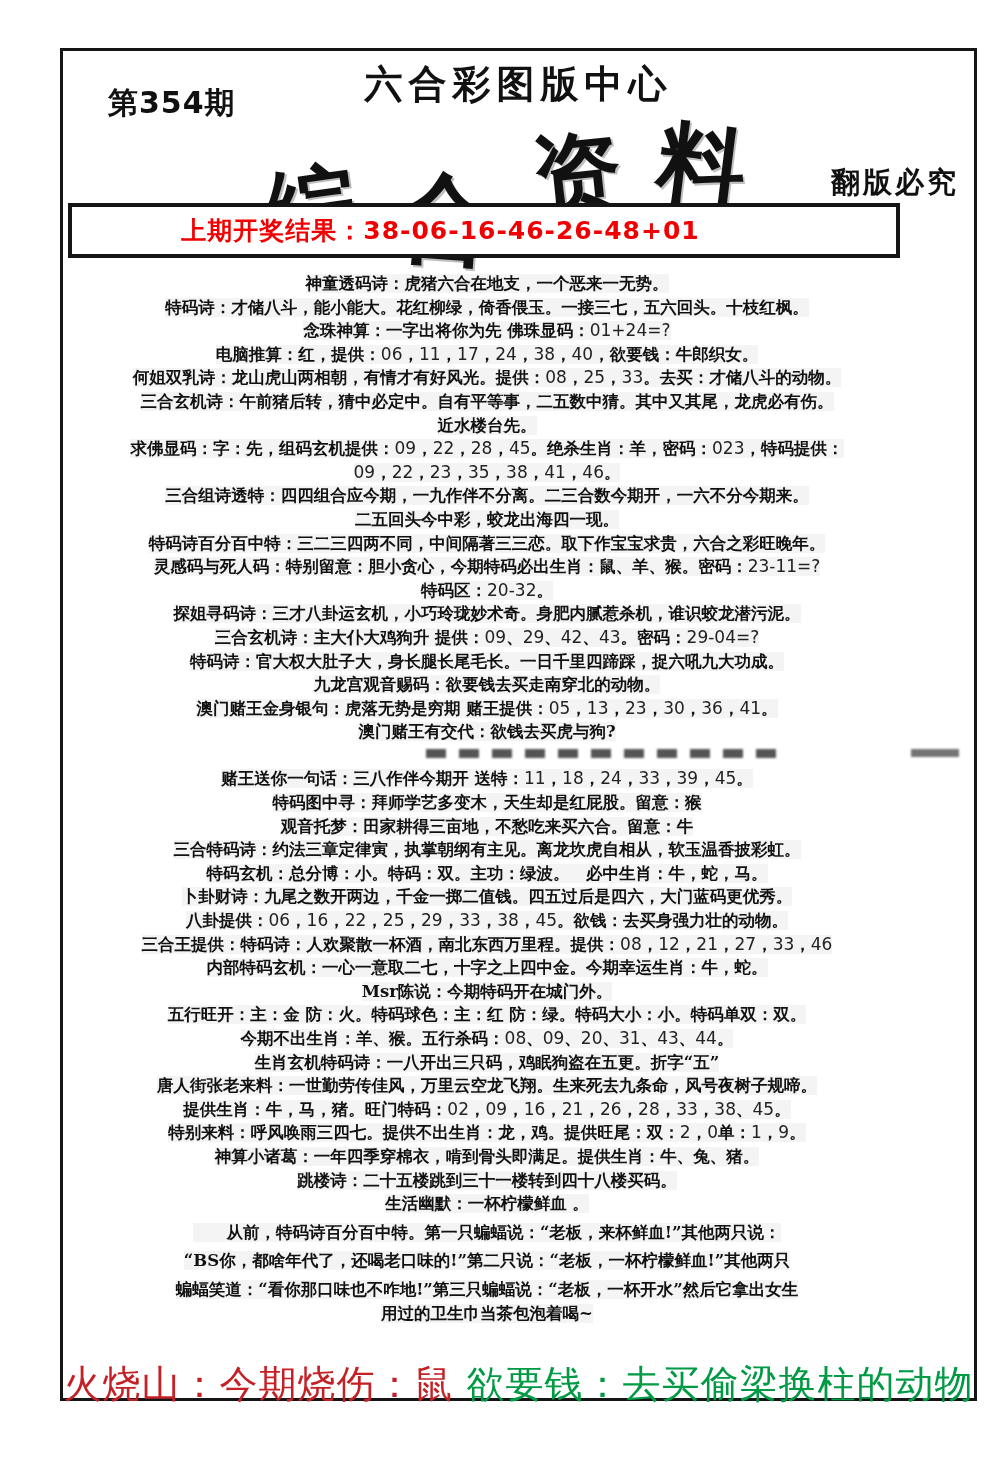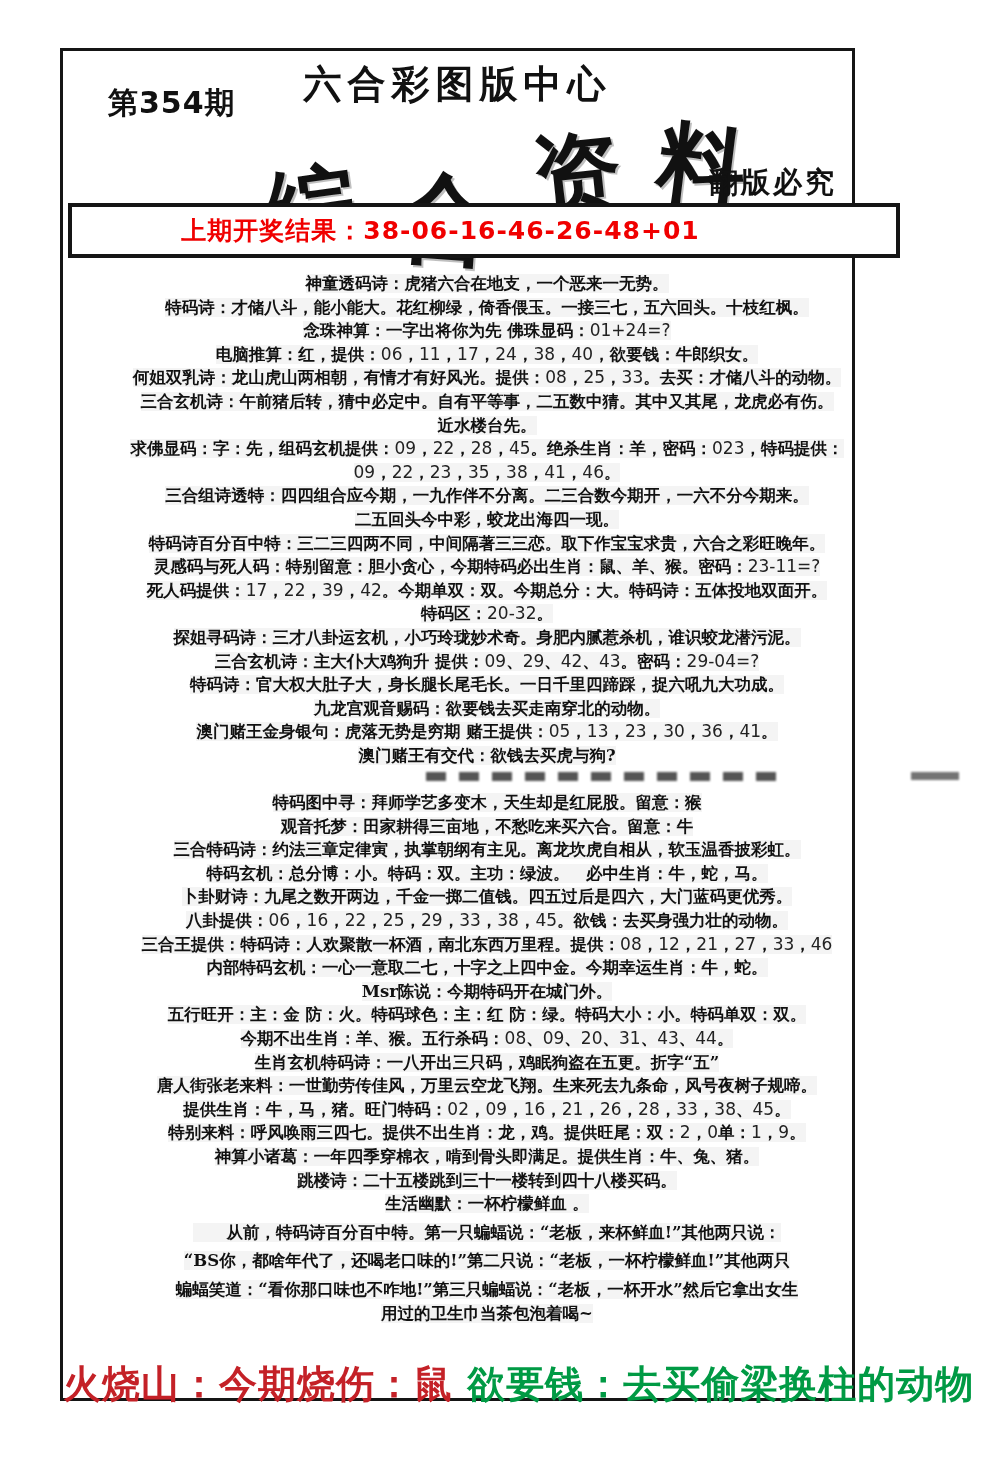--- a/index.html
+++ b/index.html
@@ -1,21 +1,21 @@
 <!DOCTYPE html>
 <html><head>
 <meta charset="utf-8">
 <style>
   html,body{margin:0;padding:0;}
   body{
     width:984px;height:1457px;position:relative;background:#ffffff;
     font-family:"DejaVu Sans",sans-serif;color:#111;overflow:hidden;
   }
   .frame{
-    position:absolute;left:60px;top:48px;width:795px;height:1353px;
+    position:absolute;left:60px;top:48px;width:917px;height:1353px;
     border:3px solid #151515;background:#fff;box-sizing:border-box;
   }
   
   .issue{
     position:absolute;left:45px;top:32px;font-size:30px;font-weight:bold;
     letter-spacing:1px;
   }
   .center-title{
     position:absolute;left:0;right:0;top:8px;text-align:center;
     font-size:38px;font-weight:bold;letter-spacing:6px;
@@ -64,21 +64,21 @@
     background:repeating-linear-gradient(90deg,#2b2b2b 0 20px,rgba(0,0,0,0) 20px 33px);
     filter:blur(1.1px);opacity:.8;
   }
   .redacted-strip2{
     position:absolute;left:840px;top:5px;width:48px;height:8px;background:#3a3a3a;
     filter:blur(1.2px);opacity:.7;
   }
   
   .footer-line{
     position:absolute;left:0;right:0;top:1308px;text-align:center;
-    font-size:38px;font-weight:bold;letter-spacing:1px;white-space:nowrap;
+    font-size:38px;font-weight:normal;letter-spacing:1px;white-space:nowrap;
   }
 </style>
 </head>
 <body>
 
 <div class="frame">
 
   <div class="issue">第354期</div>
 
   <div class="center-title">六合彩图版中心</div>
@@ -104,32 +104,32 @@
       <p><span class="t">电脑推算：红，提供：<span class="num">06</span>，<span class="num">11</span>，<span class="num">17</span>，<span class="num">24</span>，<span class="num">38</span>，<span class="num">40</span>，欲要钱：牛郎织女。</span></p>
       <p><span class="t">何姐双乳诗：龙山虎山两相朝，有情才有好风光。提供：<span class="num">08</span>，<span class="num">25</span>，<span class="num">33</span>。去买：才储八斗的动物。</span></p>
       <p><span class="t">三合玄机诗：午前猪后转，猜中必定中。自有平等事，二五数中猜。其中又其尾，龙虎必有伤。</span></p>
       <p><span class="t">近水楼台先。</span></p>
       <p><span class="t">求佛显码：字：先，组码玄机提供：<span class="num">09</span>，<span class="num">22</span>，<span class="num">28</span>，<span class="num">45</span>。绝杀生肖：羊，密码：<span class="num">023</span>，特码提供：</span></p>
       <p><span class="t"><span class="num">09</span>，<span class="num">22</span>，<span class="num">23</span>，<span class="num">35</span>，<span class="num">38</span>，<span class="num">41</span>，<span class="num">46</span>。</span></p>
       <p><span class="t">三合组诗透特：四四组合应今期，一九作伴不分离。二三合数今期开，一六不分今期来。</span></p>
       <p><span class="t">二五回头今中彩，蛟龙出海四一现。</span></p>
       <p><span class="t">特码诗百分百中特：三二三四两不同，中间隔著三三恋。取下作宝宝求贵，六合之彩旺晚年。</span></p>
       <p><span class="t">灵感码与死人码：特别留意：胆小贪心，今期特码必出生肖：鼠、羊、猴。密码：<span class="num">23-11=?</span></span></p>
-      <p><span class="t">死人码提供：<span class="num">17</span>，<span class="num">22</span>，<span class="num">39</span>，<span class="num">42</span>。今期单双：双。今期总分：大。特码诗：五体投地双面开。</span></p>
       <p><span class="t">特码区：<span class="num">20-32</span>。</span></p>
       <p><span class="t">探姐寻码诗：三才八卦运玄机，小巧玲珑妙术奇。身肥内腻惹杀机，谁识蛟龙潜污泥。</span></p>
       <p><span class="t">三合玄机诗：主大仆大鸡狗升 提供：<span class="num">09</span>、<span class="num">29</span>、<span class="num">42</span>、<span class="num">43</span>。密码：<span class="num">29-04=?</span></span></p>
       <p><span class="t">特码诗：官大权大肚子大，身长腿长尾毛长。一日千里四蹄踩，捉六吼九大功成。</span></p>
       <p><span class="t">九龙宫观音赐码：欲要钱去买走南穿北的动物。</span></p>
       <p><span class="t">澳门赌王金身银句：虎落无势是穷期 赌王提供：<span class="num">05</span>，<span class="num">13</span>，<span class="num">23</span>，<span class="num">30</span>，<span class="num">36</span>，<span class="num">41</span>。</span></p>
       <p><span class="t">澳门赌王有交代：欲钱去买虎与狗?</span></p>
       <div class="redacted-row">
         <span class="redacted-strip"></span>
         <span class="redacted-strip2"></span>
       </div>
+      <p><span class="t">赌王送你一句话：三八作伴今期开 送特：<span class="num">11</span>，<span class="num">18</span>，<span class="num">24</span>，<span class="num">33</span>，<span class="num">39</span>，<span class="num">45</span>。</span></p>
       <p><span class="t">特码图中寻：拜师学艺多变木，天生却是红屁股。留意：猴</span></p>
       <p><span class="t">观音托梦：田家耕得三亩地，不愁吃来买六合。留意：牛</span></p>
       <p><span class="t">三合特码诗：约法三章定律寅，执掌朝纲有主见。离龙坎虎自相从，软玉温香披彩虹。</span></p>
       <p><span class="t">特码玄机：总分博：小。特码：双。主功：绿波。　必中生肖：牛，蛇，马。</span></p>
       <p><span class="t">卜卦财诗：九尾之数开两边，千金一掷二值钱。四五过后是四六，大门蓝码更优秀。</span></p>
       <p><span class="t">八卦提供：<span class="num">06</span>，<span class="num">16</span>，<span class="num">22</span>，<span class="num">25</span>，<span class="num">29</span>，<span class="num">33</span>，<span class="num">38</span>，<span class="num">45</span>。欲钱：去买身强力壮的动物。</span></p>
       <p><span class="t">三合王提供：特码诗：人欢聚散一杯酒，南北东西万里程。提供：<span class="num">08</span>，<span class="num">12</span>，<span class="num">21</span>，<span class="num">27</span>，<span class="num">33</span>，<span class="num">46</span></span></p>
       <p><span class="t">内部特码玄机：一心一意取二七，十字之上四中金。今期幸运生肖：牛，蛇。</span></p>
       <p><span class="t">Msr陈说：今期特码开在城门外。</span></p>
       <p><span class="t">五行旺开：主：金 防：火。特码球色：主：红 防：绿。特码大小：小。特码单双：双。</span></p>

